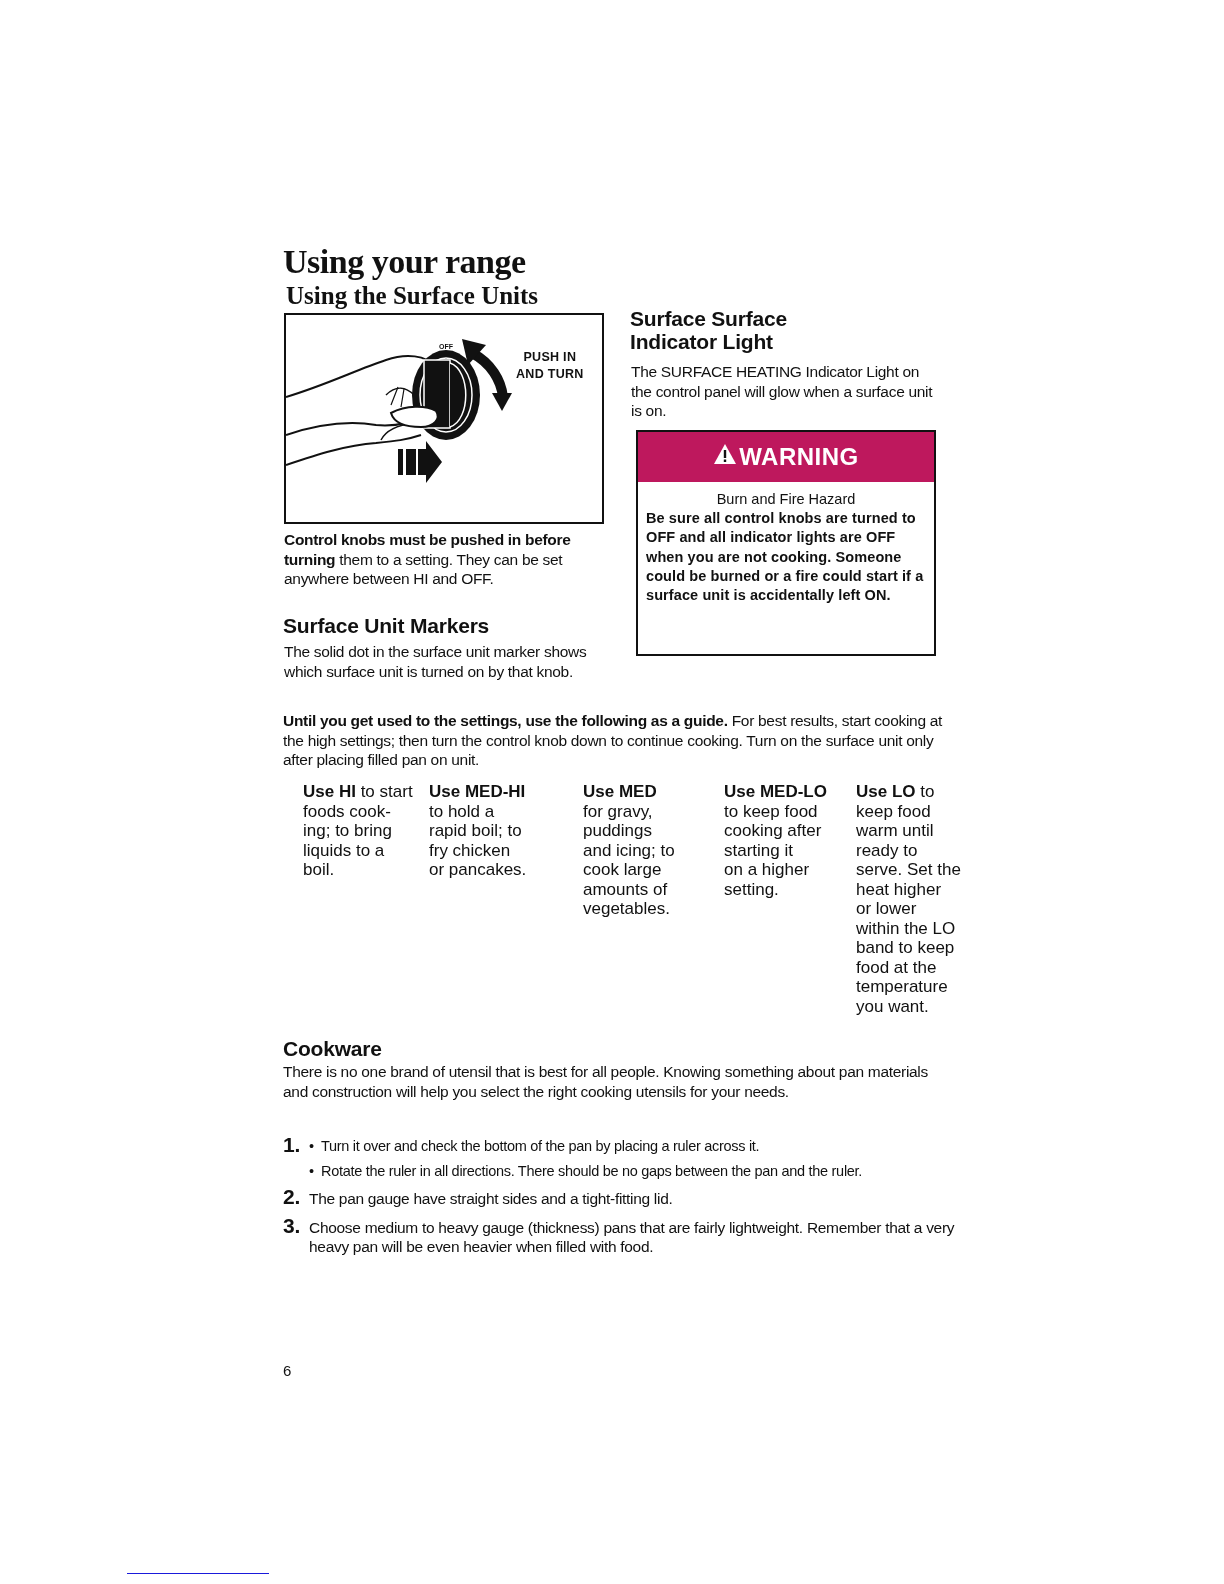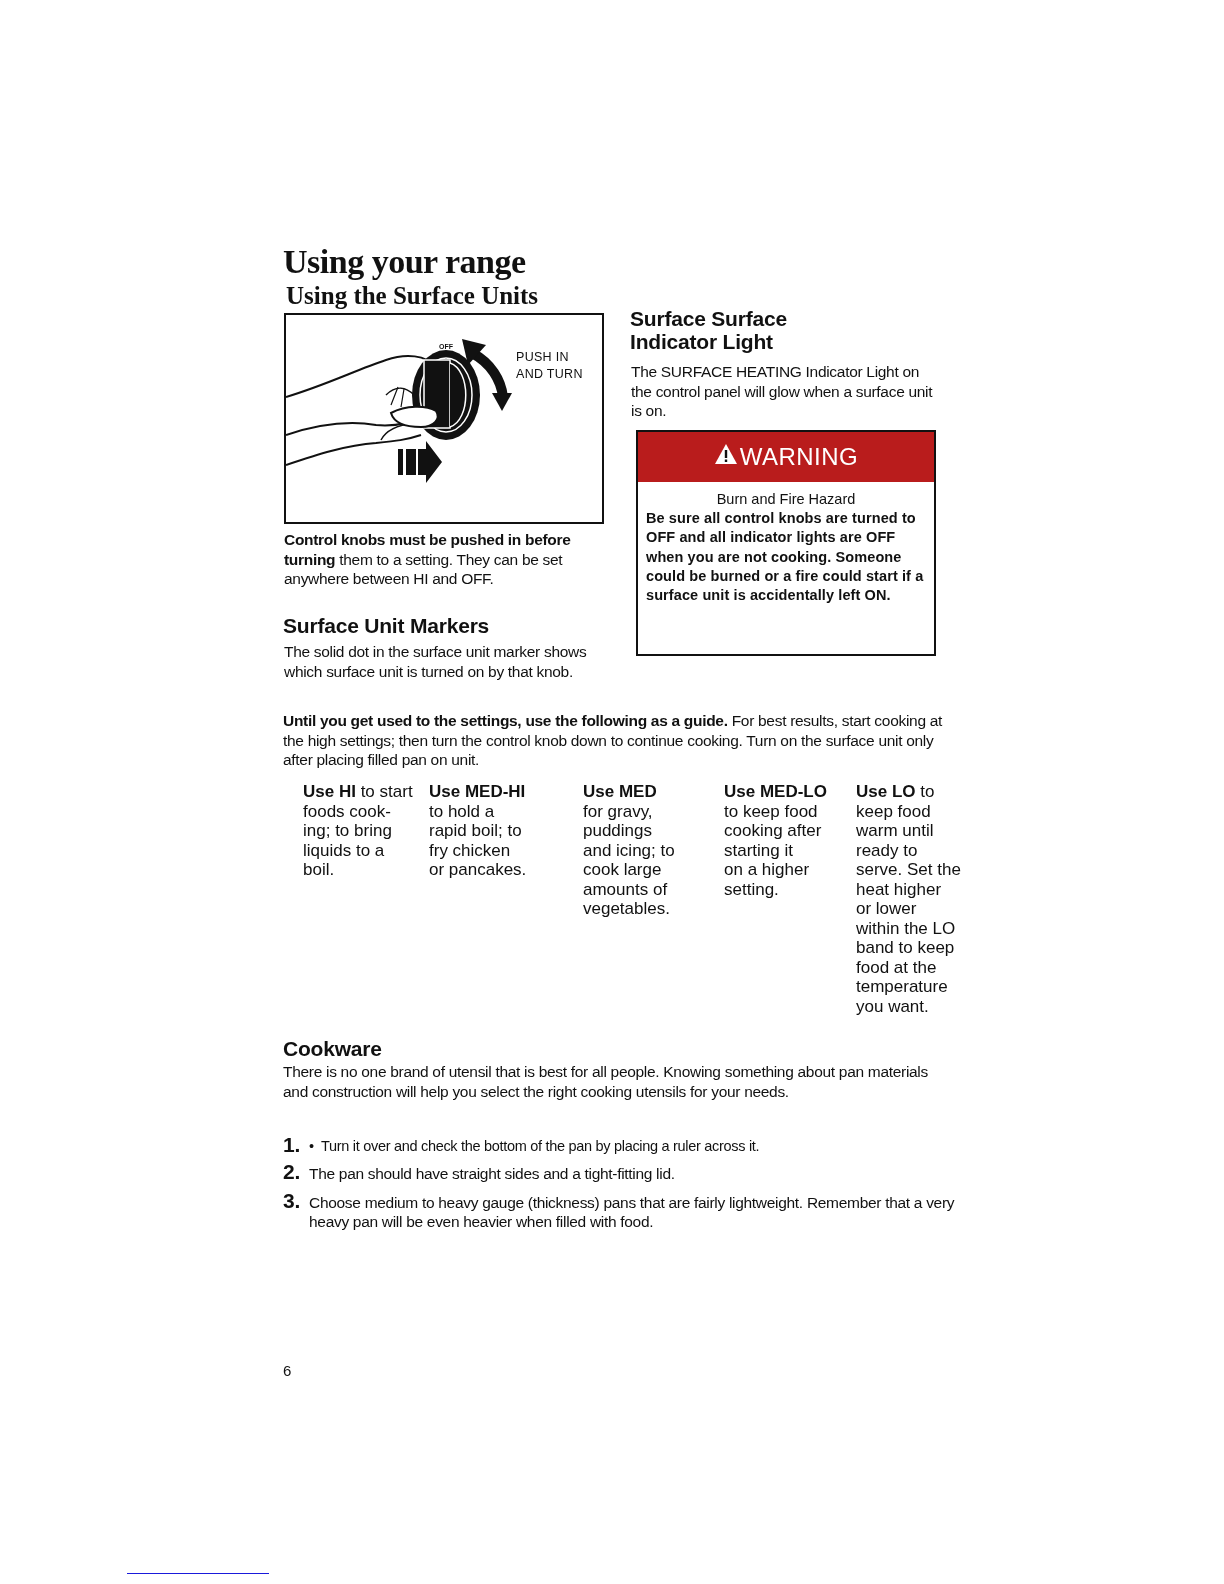--- a/index.html
+++ b/index.html
@@ -1,32 +1,32 @@
 <!DOCTYPE html>
 <html><head>
 <meta charset="utf-8">
 <style>
   html, body { margin: 0; padding: 0; background: #ffffff; }
   body { width: 1224px; height: 1584px; position: relative; overflow: hidden; color: #111; font-family: "Liberation Sans", sans-serif; }
   .abs { position: absolute; }
   .h1 { left: 283px; top: 240px; font-family: "Liberation Serif", serif; font-weight: bold; font-size: 34px; line-height: 44px; letter-spacing: -0.5px; }
   .h2 { left: 286px; top: 282px; font-family: "Liberation Serif", serif; font-weight: bold; font-size: 25px; line-height: 28px; }
   .figure { left: 284px; top: 313px; width: 320px; height: 211px; border: 2px solid #111; border-top-width: 2px; box-sizing: border-box; }
-  .fig-label { position: absolute; left: 230px; top: 34px; font-weight: normal; font-size: 12.5px; line-height: 17px; letter-spacing: 0.3px; }
+  .fig-label { position: absolute; left: 230px; top: 34px; font-weight: bold; font-size: 12.5px; line-height: 17px; letter-spacing: 0.3px; text-align: center; }
   .fig-svg { position: absolute; left: 0; top: 0; }
   .body { font-size: 15.5px; line-height: 19.5px; letter-spacing: -0.3px; }
   .bold { font-weight: bold; }
   .sub { font-weight: bold; font-size: 21px; line-height: 23px; letter-spacing: -0.2px; }
   .p1 { left: 284px; top: 530px; width: 320px; }
   .sub1 { left: 283px; top: 614px; }
   .p2 { left: 284px; top: 642px; width: 310px; }
   .sub2 { left: 630px; top: 307px; }
   .p3 { left: 631px; top: 362px; width: 310px; }
   .warn { left: 636px; top: 430px; width: 300px; height: 226px; border: 2px solid #111; box-sizing: border-box; }
-  .warn-head { background: #b91c1c; color: #fff; height: 50px; display: flex; align-items: center; justify-content: center; font-weight: normal; font-size: 24px; letter-spacing: 0.5px; }
+  .warn-head { background: #be185d; color: #fff; height: 50px; display: flex; align-items: center; justify-content: center; font-weight: bold; font-size: 24px; letter-spacing: 0.5px; }
   .warn-head .tri { display: inline-block; margin-right: 2px; }
   .warn-title { text-align: center; font-weight: normal; font-size: 14.5px; margin-top: 8px; line-height: 19px; }
   .warn-text { padding: 0 8px 0 8px; font-weight: bold; font-size: 14.5px; line-height: 19.3px; letter-spacing: 0.1px; }
   .guide { left: 283px; top: 711px; width: 680px; font-size: 15.5px; line-height: 19.5px; letter-spacing: -0.3px; }
   .cols { left: 283px; top: 782px; width: 680px; }
   .col { position: absolute; top: 0; font-size: 17px; line-height: 19.5px; margin-left: 20px; }
   .col .t { white-space: pre-line; }
   .sub3 { left: 283px; top: 1037px; }
   .p4 { left: 283px; top: 1062px; width: 670px; }
   .list { left: 283px; top: 1130px; width: 680px; font-size: 15.5px; line-height: 19.5px; letter-spacing: -0.3px; }
@@ -160,24 +160,25 @@
   </div>
 </div>
 
 <div class="abs sub sub3">Cookware</div>
 <div class="abs body p4">There is no one brand of utensil that is best for all people. Knowing something about pan materials and construction will help you select the right cooking utensils for your needs.</div>
 
 <div class="abs list">
   <div class="li">
     <span class="num">1.</span>
     <div class="bul">Turn it over and check the bottom of the pan by placing a ruler across it.</div>
+    <div class="bul">Rotate the ruler in all directions. There should be no gaps between the pan and the ruler.</div>
   </div>
   <div class="li">
     <span class="num">2.</span>
-    <div>The pan should have straight sides and a tight-fitting lid.</div>
+    <div>The pan gauge have straight sides and a tight-fitting lid.</div>
   </div>
   <div class="li">
     <span class="num">3.</span>
     <div>Choose medium to heavy gauge (thickness) pans that are fairly lightweight. Remember that a very heavy pan will be even heavier when filled with food.</div>
   </div>
 </div>
 
 <div class="abs pagenum">6</div>
 <div class="abs footer-line"></div>
 

